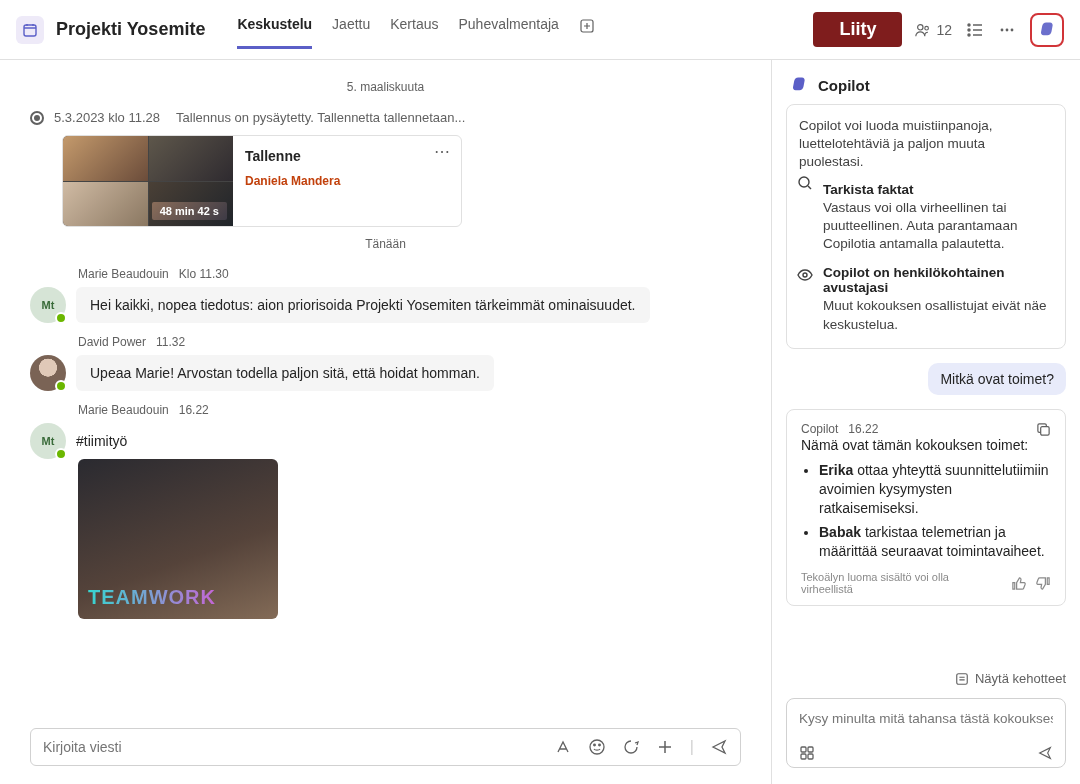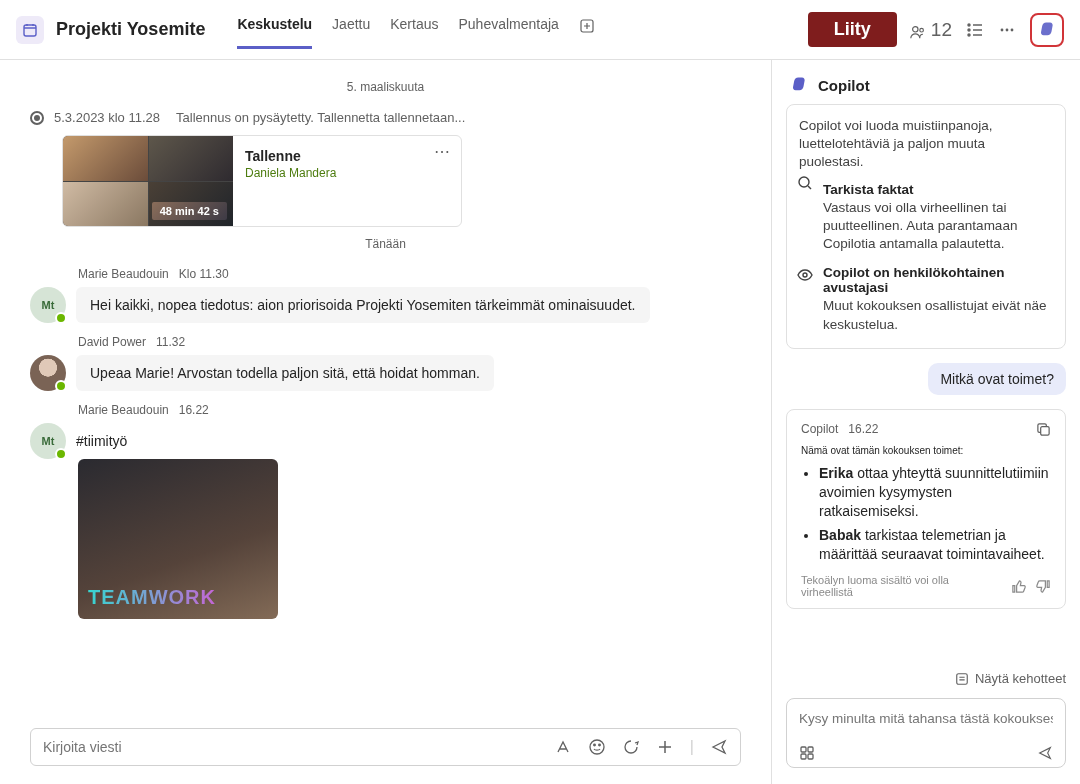--- a/index.html
+++ b/index.html
@@ -8,21 +8,21 @@
 
 .header { display: flex; align-items: center; padding: 10px 16px; border-bottom: 1px solid #e0e0e0; gap: 12px; }
 .meeting-icon-badge { width: 28px; height: 28px; border-radius: 6px; background: #eeeaf8; display: flex; align-items: center; justify-content: center; color: #5b5fc7; font-size:16px; }
 .meeting-title { font-size: 18px; font-weight: 700; margin-right: 12px; }
 .tabs { display: flex; gap: 20px; flex: 1; padding-left:8px; }
 .tab { font-size: 14px; color: #616161; padding: 6px 0 14px; cursor: pointer; }
 .tab.active { color: #242424; font-weight: 600; border-bottom: 3px solid #5b5fc7; }
 .add-tab { color:#616161; font-size:16px; display:flex; align-items:center; padding:0 0 8px;}
 .join-btn { background: #7f1d1d; color: #fff; border: none; border-radius: 4px; padding: 7px 26px; font-size: 18px; font-weight: 600; cursor: pointer; text-align: center; }
 .hdr-ctrl { display: flex; align-items: center; gap: 14px; color: #616161; }
-.participant-count { display: flex; align-items: flex-end; gap: 4px; font-size: 19px; }
+.participant-count { display: flex; align-items: center; gap: 4px; font-size: 14px; }
 .icon-btn { display:flex; align-items:center; justify-content:center; color:#616161; cursor:pointer; }
 .copilot-hdr-btn { width: 34px; height: 34px; border: 2px solid #d13438; border-radius: 8px; display: flex; align-items: center; justify-content: center; color: #5b5fc7; cursor:pointer;}
 
 
 .body { display: flex; flex: 1; min-height: 0; }
 .chat-col { flex: 1; display: flex; flex-direction: column; min-width:0; border-right: 1px solid #e0e0e0; }
 .chat-scroll { flex: 1; overflow-y: auto; padding: 10px 30px 10px 30px; }
 .date-sep { text-align: center; font-size: 12px; color: #616161; margin: 10px 0 16px; }
 .sys-row { display: flex; gap: 10px; font-size: 13px; color: #616161; margin: 6px 0 10px; align-items:center; }
 .rec-icon { width:14px; height:14px; border:2px solid #616161; border-radius:50%; display:flex; align-items:center; justify-content:center;}
@@ -31,21 +31,21 @@
 .recording-card { display: flex; border: 1px solid #e0e0e0; border-radius: 6px; width: 400px; margin-left: 32px; overflow:hidden; }
 .thumb { width: 170px; height: 90px; position: relative; background: #444; display: grid; grid-template-columns: 1fr 1fr; grid-template-rows: 1fr 1fr; gap:1px; }
 .thumb > div { background: linear-gradient(135deg,#8a6d5a,#3d3a45); }
 .thumb .t1{background:linear-gradient(135deg,#c49a6c,#6b4c3a);}
 .thumb .t2{background:linear-gradient(135deg,#5e574b,#2e2a2f);}
 .thumb .t3{background:linear-gradient(135deg,#d0bba4,#8a7761);}
 .thumb .t4{background:linear-gradient(135deg,#4a4036,#20242a);}
 .duration { position:absolute; bottom:6px; right:6px; background: rgba(0,0,0,.75); color:#fff; font-size:11px; font-weight:600; padding:3px 8px; border-radius:2px;}
 .rec-meta { flex:1; padding: 12px 12px; position:relative; }
 .rec-meta .title { font-weight:600; font-size:14px; }
-.rec-meta .sub { font-size:12px; color:#4d7c0f; margin-top:2px; }
+.rec-meta .sub { font-size:12px; color:#c2410c; margin-top:10px;font-weight:bold; }
 .rec-more { position:absolute; top:6px; right:10px; color:#616161; font-size:16px; letter-spacing:1px; cursor:pointer;}
 
 .msg { margin: 10px 0 4px; }
 .msg-hdr { font-size: 12px; color: #616161; margin: 12px 0 6px 48px; }
 .msg-row { display:flex; gap: 10px; align-items:flex-start; }
 .avatar { width: 36px; height: 36px; border-radius: 50%; background: #dfe2e5; display:flex; align-items:center; justify-content:center; font-size:11px; font-weight:600; color:#444; position:relative; flex-shrink:0;}
 .avatar.mt { background:#d6e4d6; color:#3a6b3a;}
 .av-img { background: radial-gradient(circle at 50% 35%, #e0c9b8 30%, #7a6355 31%); }
 .presence { position:absolute; bottom:-1px; right:-1px; width:12px; height:12px; background:#6bb700; border:2px solid #fff; border-radius:50%;}
 .bubble { background:#f5f5f5; border-radius:6px; padding: 10px 14px; font-size:14px; max-width:600px; }
@@ -65,21 +65,21 @@
 .cp-body { flex:1; overflow-y:auto; padding: 0 14px; font-size:13.5px;}
 .cp-card { border:1px solid #e0e0e0; border-radius:8px; padding: 10px 12px 14px 36px; margin-bottom: 12px; position:relative;}
 .cp-card p { color:#424242; line-height:1.35; margin-top:2px;}
 .cp-card strong { display:block; font-weight:600; color:#242424; margin-top:0;}
 .cp-small-ico { position:absolute; left:10px; width:16px; height:16px; color:#424242; }
 .cp-user-msg { background:#e8ebfa; border-radius:10px; padding:8px 12px; font-size:14px; float:right; clear:both; margin: 2px 0 14px 0;}
 .clearfix::after{content:""; display:block; clear:both;}
 .cp-reply { border:1px solid #e0e0e0; border-radius:8px; padding: 12px 14px 10px; clear:both;}
 .cp-reply-hdr { font-size:12px; color:#616161; display:flex; gap:10px; align-items:center; }
 .cp-reply-hdr .spacer { flex:1; }
-.cp-reply p { margin-top:8px; font-size:10px;}
+.cp-reply p { margin-top:0; font-size:14px;}
 .cp-reply ul { margin:8px 0 0 18px; font-size:14px;}
 .cp-reply li { margin-bottom:6px; line-height:1.35;}
 .cp-foot { display:flex; align-items:center; gap:10px; margin-top:10px; font-size:11px; color:#8a8a8a;}
 .cp-foot .spacer{flex:1;}
 .thumb-btn { color:#8a8a8a; cursor:pointer;}
 .show-prompts { display:flex; justify-content:flex-end; gap:6px; color:#616161; font-size:13px; padding:10px 14px 6px; align-items:center; cursor:pointer;}
 .cp-input { margin: 6px 14px 16px; border:1px solid #d1d1d1; border-radius:8px; padding: 10px 12px 6px; }
 .cp-input input { width:100%; border:none; outline:none; font-size:13.5px; color:#616161; }
 .cp-input .row { display:flex; justify-content:space-between; margin-top:18px; color:#616161;}
 svg{display:block;}

